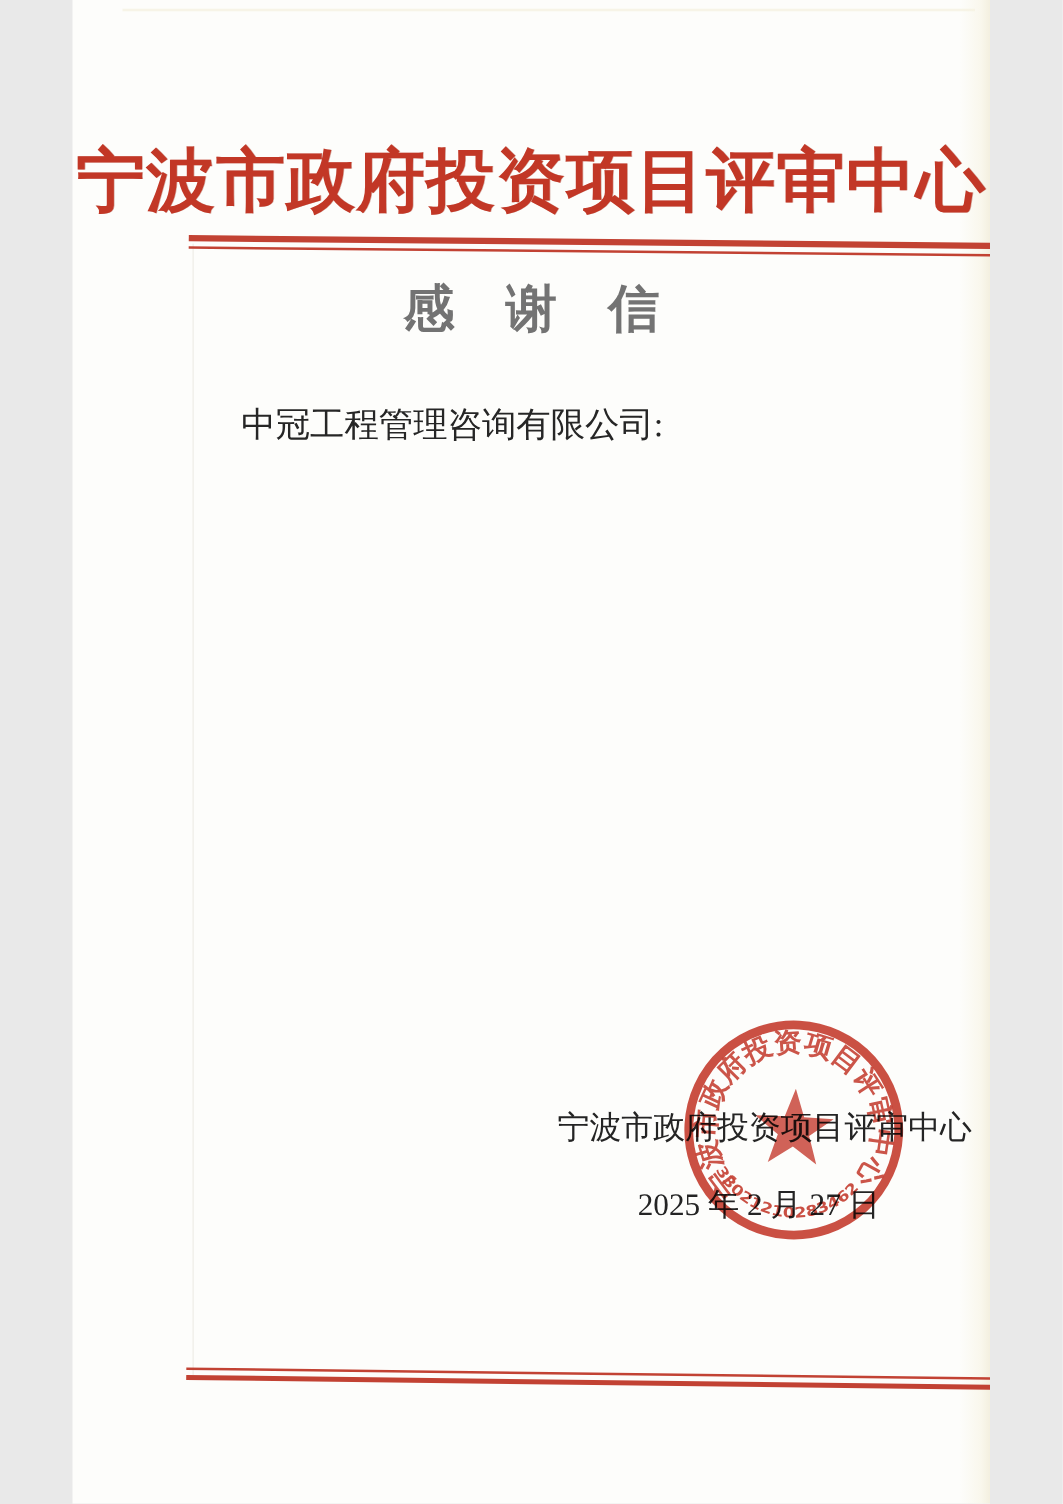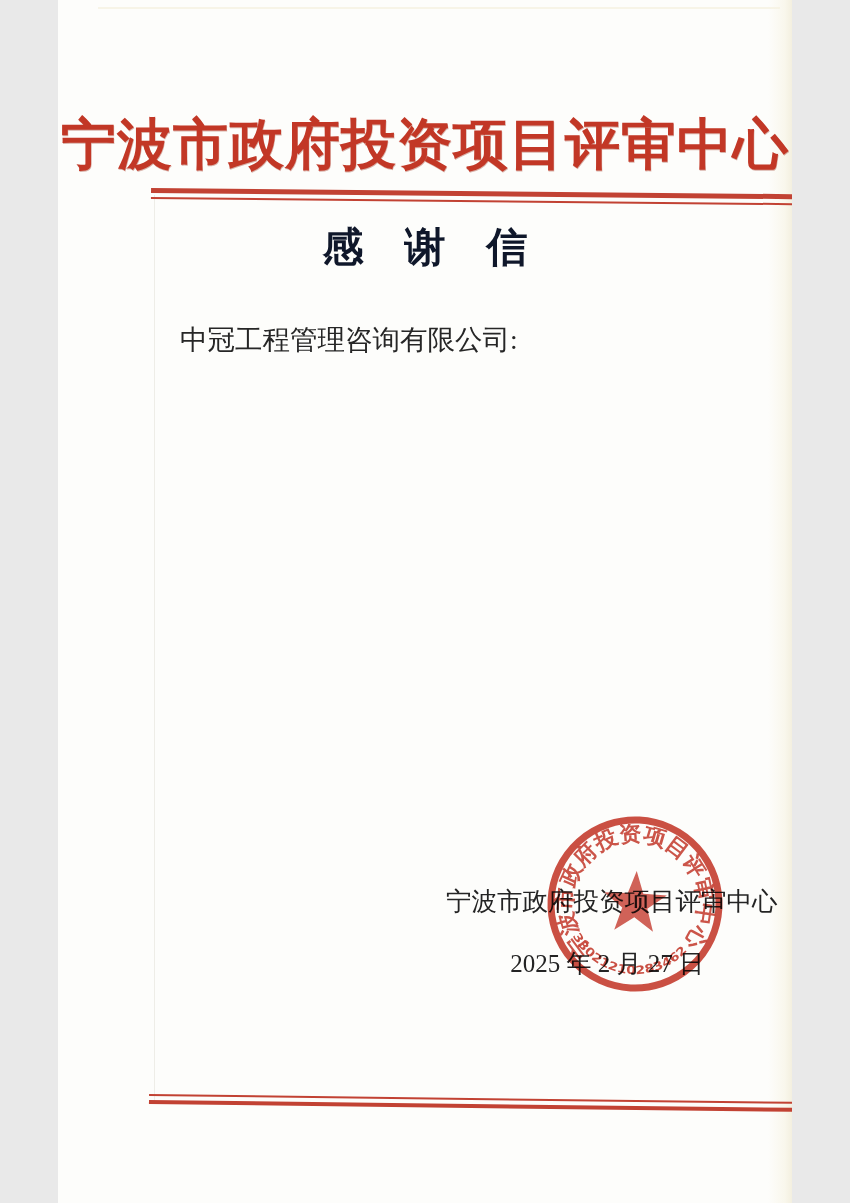--- a/index.html
+++ b/index.html
@@ -35,28 +35,28 @@
     transform-origin: left center;
   }
 
   
   .doc-title {
     position: absolute;
     top: 220px; left: 0; right: 0;
     text-align: center;
     font-size: 41px;
     font-weight: bold;
-    color: #0f172a;
+    color: #737373;
     white-space: nowrap;
   }
 
   
   .letter-body {
     position: absolute;
-    left: 122px; top: 320px;
+    left: 135px; top: 320px;
     width: 602px;
     font-size: 27.5px;
     line-height: 40.5px;
     color: var(--text-color, #262626);
     text-align: justify;
   }
   .letter-body p { margin: 0; text-indent: 2em; }
   .salutation { text-indent: 0; text-align: left; }
 
   

